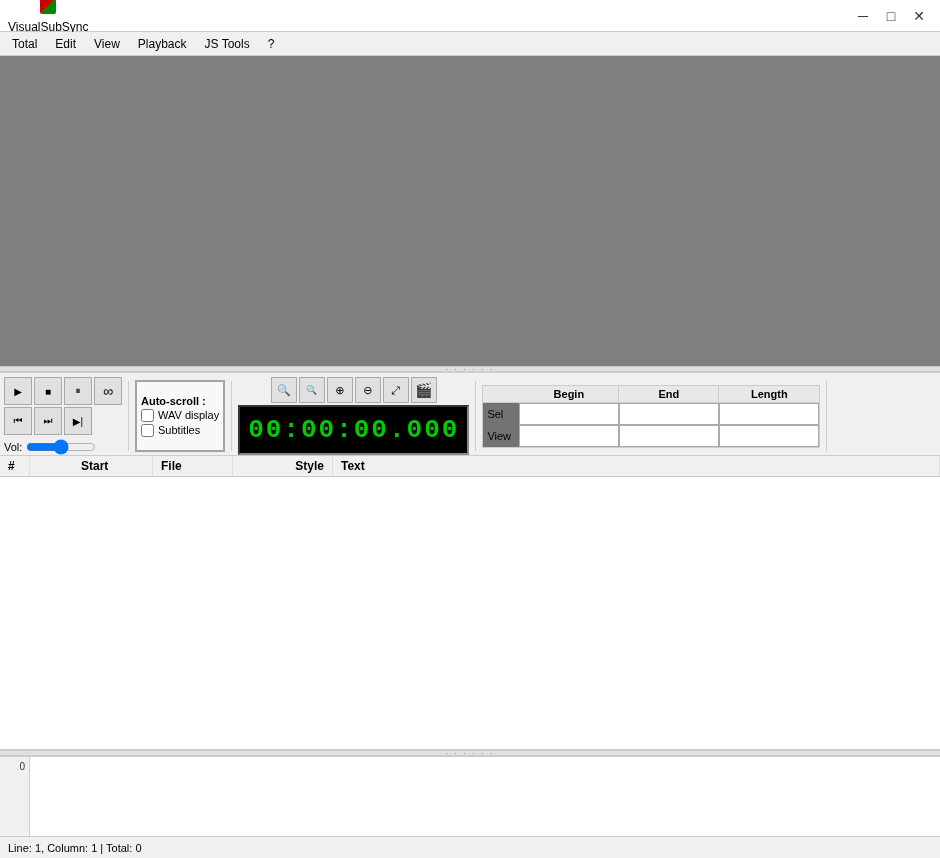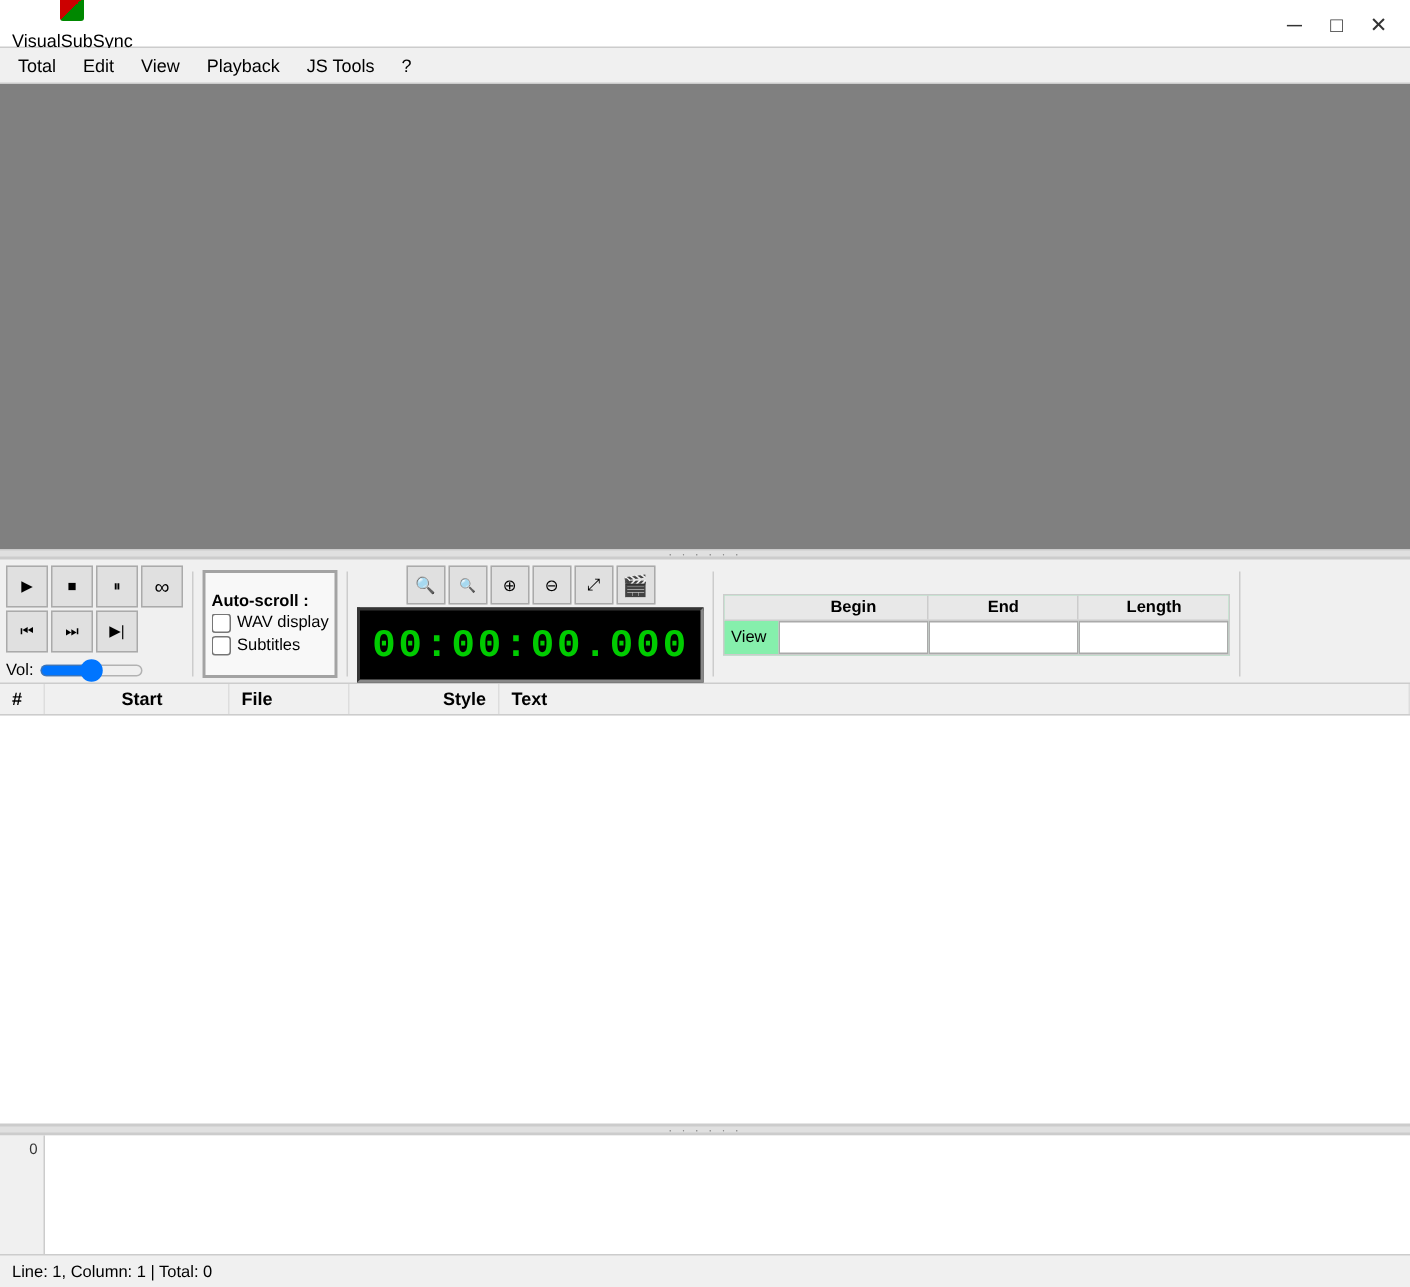--- a/index.html
+++ b/index.html
@@ -193,21 +193,21 @@
       height: 50px;
       display: flex;
       align-items: center;
     }
 
     
     .bel-section {
       display: flex;
       flex-direction: column;
       border: 1px solid #ccc;
-      background: #86efac;
+      background: #737373;
     }
     .bel-header {
       display: flex;
       background: #e8e8e8;
       border-bottom: 1px solid #ccc;
     }
     .bel-col-header {
       font-size: 11px;
       font-weight: bold;
       padding: 2px 8px;
@@ -465,20 +465,26 @@
   <div class="v-sep"></div>
 
   <div class="bel-section">
     <div class="bel-header">
       <div style="width:36px;"></div>
       <div class="bel-col-header" style="width:100px;">Begin</div>
       <div class="bel-col-header" style="width:100px;">End</div>
       <div class="bel-col-header" style="width:100px;">Length</div>
     </div>
     <div class="bel-row">
+      <span class="bel-row-label">Sel</span>
+      <input class="bel-input" type="text" style="">
+      <input class="bel-input" type="text" style="">
+      <input class="bel-input" type="text" style="">
+    </div>
+    <div class="bel-row">
       <span class="bel-row-label">View</span>
       <input class="bel-input" type="text" style="">
       <input class="bel-input" type="text" style="">
       <input class="bel-input" type="text" style="">
     </div>
   </div>
 
   <div class="v-sep"></div>
 
   <div class="bel-right-section">

